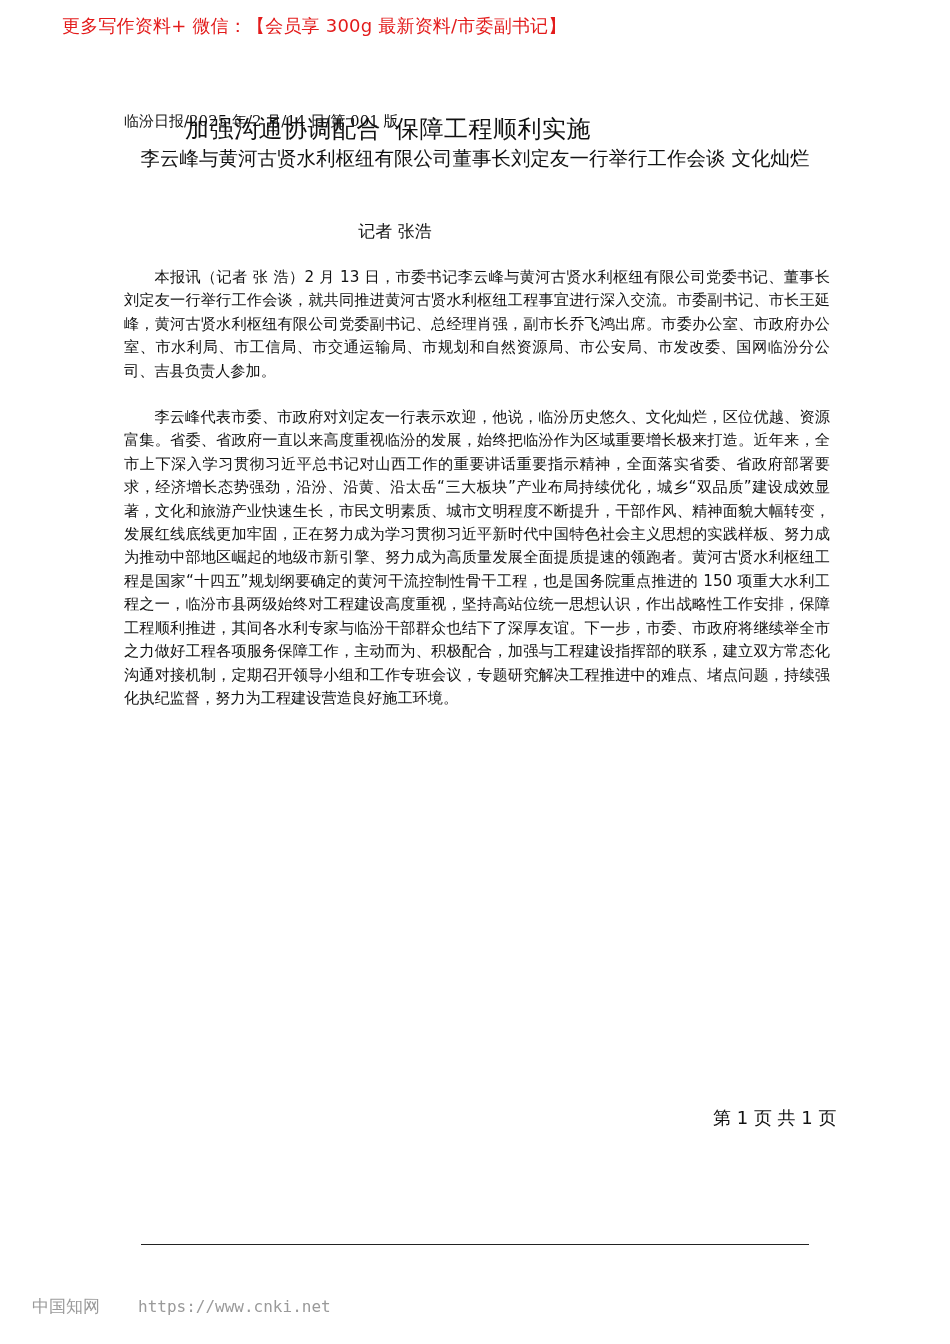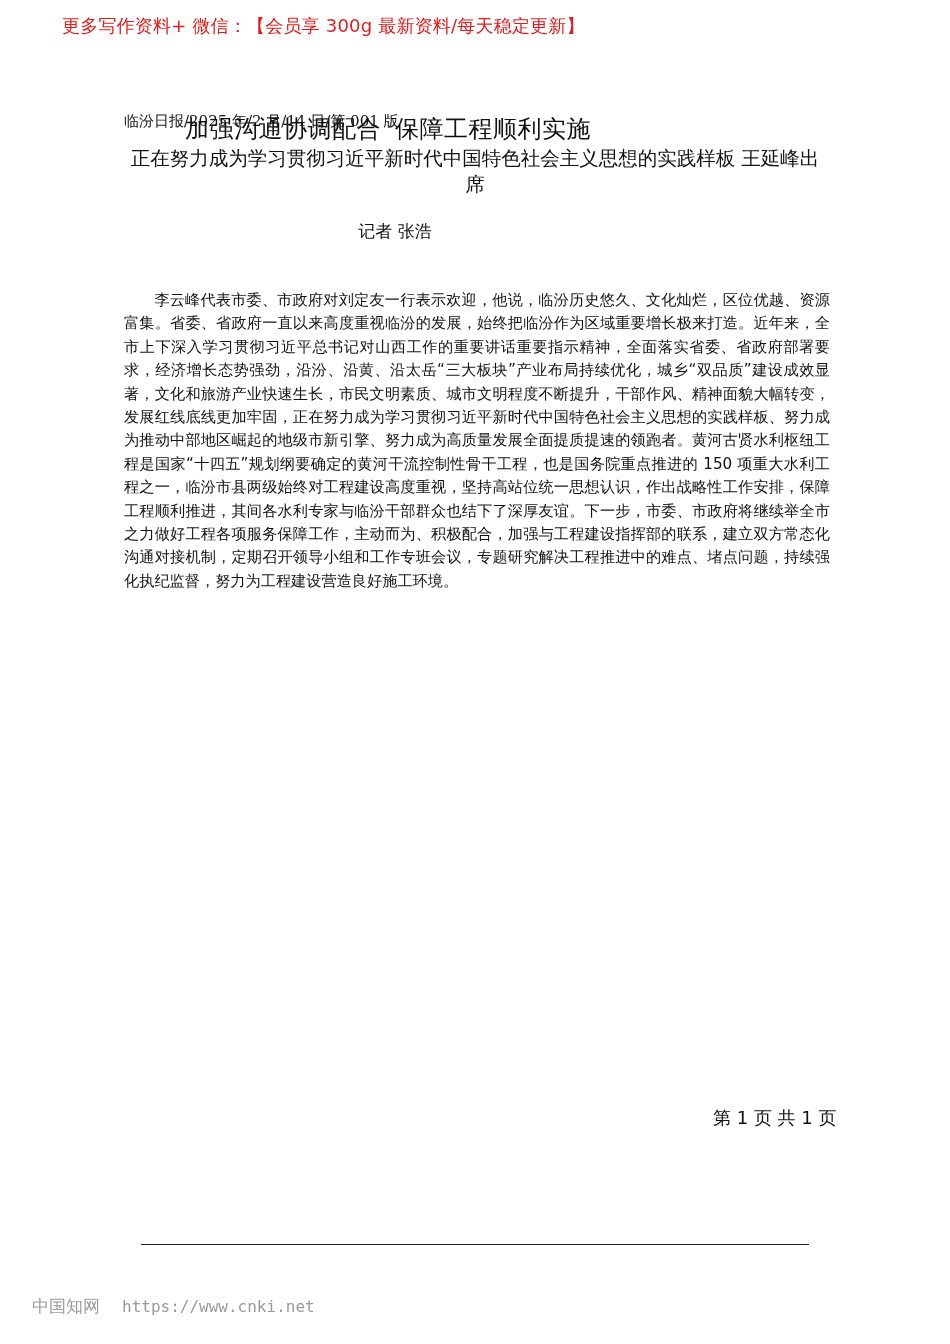--- a/index.html
+++ b/index.html
@@ -18,38 +18,39 @@
   .body { position: absolute; left: 124px; width: 706px; top: 266px; font-size: 15.2px;
           line-height: 23.4px; text-align: justify; text-justify: inter-character; }
   .body p { margin: 0; text-indent: 2em; }
   .body p.spaced { margin-top: 23px; }
   .pager { position: absolute; left: 713px; top: 1106px; font-size: 18px; white-space: nowrap; }
   .footer-rule { position: absolute; left: 141px; top: 1244px; width: 668px; height: 0;
                  border-top: 1.4px solid #222; }
   .watermark { position: absolute; left: 32px; top: 1295px; font-size: 17px; color: #9a9a9a;
                white-space: nowrap; }
   .watermark .brand { font-family: "DejaVu Serif", "Liberation Serif", serif; }
-  .watermark .url { font-family: "DejaVu Sans Mono", "Liberation Mono", monospace; margin-left: 22px; font-size: 16px; }
+  .watermark .url { font-family: "DejaVu Sans Mono", "Liberation Mono", monospace; margin-left: 38px; font-size: 16px; }
 </style>
 </head>
 <body>
 
-<div class="promo">更多写作资料+ 微信：【会员享 300g 最新资料/每天稳定更新】</div>
+<div class="promo">更多写作资料+ 微信：【会员享 300g 最新资料/市委副书记】</div>
 
 <div class="pub-line">临汾日报/2025 年/2 月/14 日/第 001 版</div>
 
 <div class="title">
   <span>加强沟通协调配合</span><span class="gap"></span><span>保障工程顺利实施</span>
 </div>
 
-<div class="subtitle">正在努力成为学习贯彻习近平新时代中国特色社会主义思想的实践样板  王延峰出席</div>
+<div class="subtitle">李云峰与黄河古贤水利枢纽有限公司董事长刘定友一行举行工作会谈  文化灿烂</div>
 
 <div class="byline">记者  张浩</div>
 
 <div class="body">
+  <p>本报讯（记者 张 浩）2 月 13 日，市委书记李云峰与黄河古贤水利枢纽有限公司党委书记、董事长刘定友一行举行工作会谈，就共同推进黄河古贤水利枢纽工程事宜进行深入交流。市委副书记、市长王延峰，黄河古贤水利枢纽有限公司党委副书记、总经理肖强，副市长乔飞鸿出席。市委办公室、市政府办公室、市水利局、市工信局、市交通运输局、市规划和自然资源局、市公安局、市发改委、国网临汾分公司、吉县负责人参加。</p>
   <p class="spaced">李云峰代表市委、市政府对刘定友一行表示欢迎，他说，临汾历史悠久、文化灿烂，区位优越、资源富集。省委、省政府一直以来高度重视临汾的发展，始终把临汾作为区域重要增长极来打造。近年来，全市上下深入学习贯彻习近平总书记对山西工作的重要讲话重要指示精神，全面落实省委、省政府部署要求，经济增长态势强劲，沿汾、沿黄、沿太岳“三大板块”产业布局持续优化，城乡“双品质”建设成效显著，文化和旅游产业快速生长，市民文明素质、城市文明程度不断提升，干部作风、精神面貌大幅转变，发展红线底线更加牢固，正在努力成为学习贯彻习近平新时代中国特色社会主义思想的实践样板、努力成为推动中部地区崛起的地级市新引擎、努力成为高质量发展全面提质提速的领跑者。黄河古贤水利枢纽工程是国家“十四五”规划纲要确定的黄河干流控制性骨干工程，也是国务院重点推进的 150 项重大水利工程之一，临汾市县两级始终对工程建设高度重视，坚持高站位统一思想认识，作出战略性工作安排，保障工程顺利推进，其间各水利专家与临汾干部群众也结下了深厚友谊。下一步，市委、市政府将继续举全市之力做好工程各项服务保障工作，主动而为、积极配合，加强与工程建设指挥部的联系，建立双方常态化沟通对接机制，定期召开领导小组和工作专班会议，专题研究解决工程推进中的难点、堵点问题，持续强化执纪监督，努力为工程建设营造良好施工环境。</p>
 </div>
 
 <div class="pager">第 1 页 共 1 页</div>
 
 <div class="footer-rule"></div>
 
 <div class="watermark">
   <span class="brand">中国知网</span><span class="url">https://www.cnki.net</span>
 </div>

